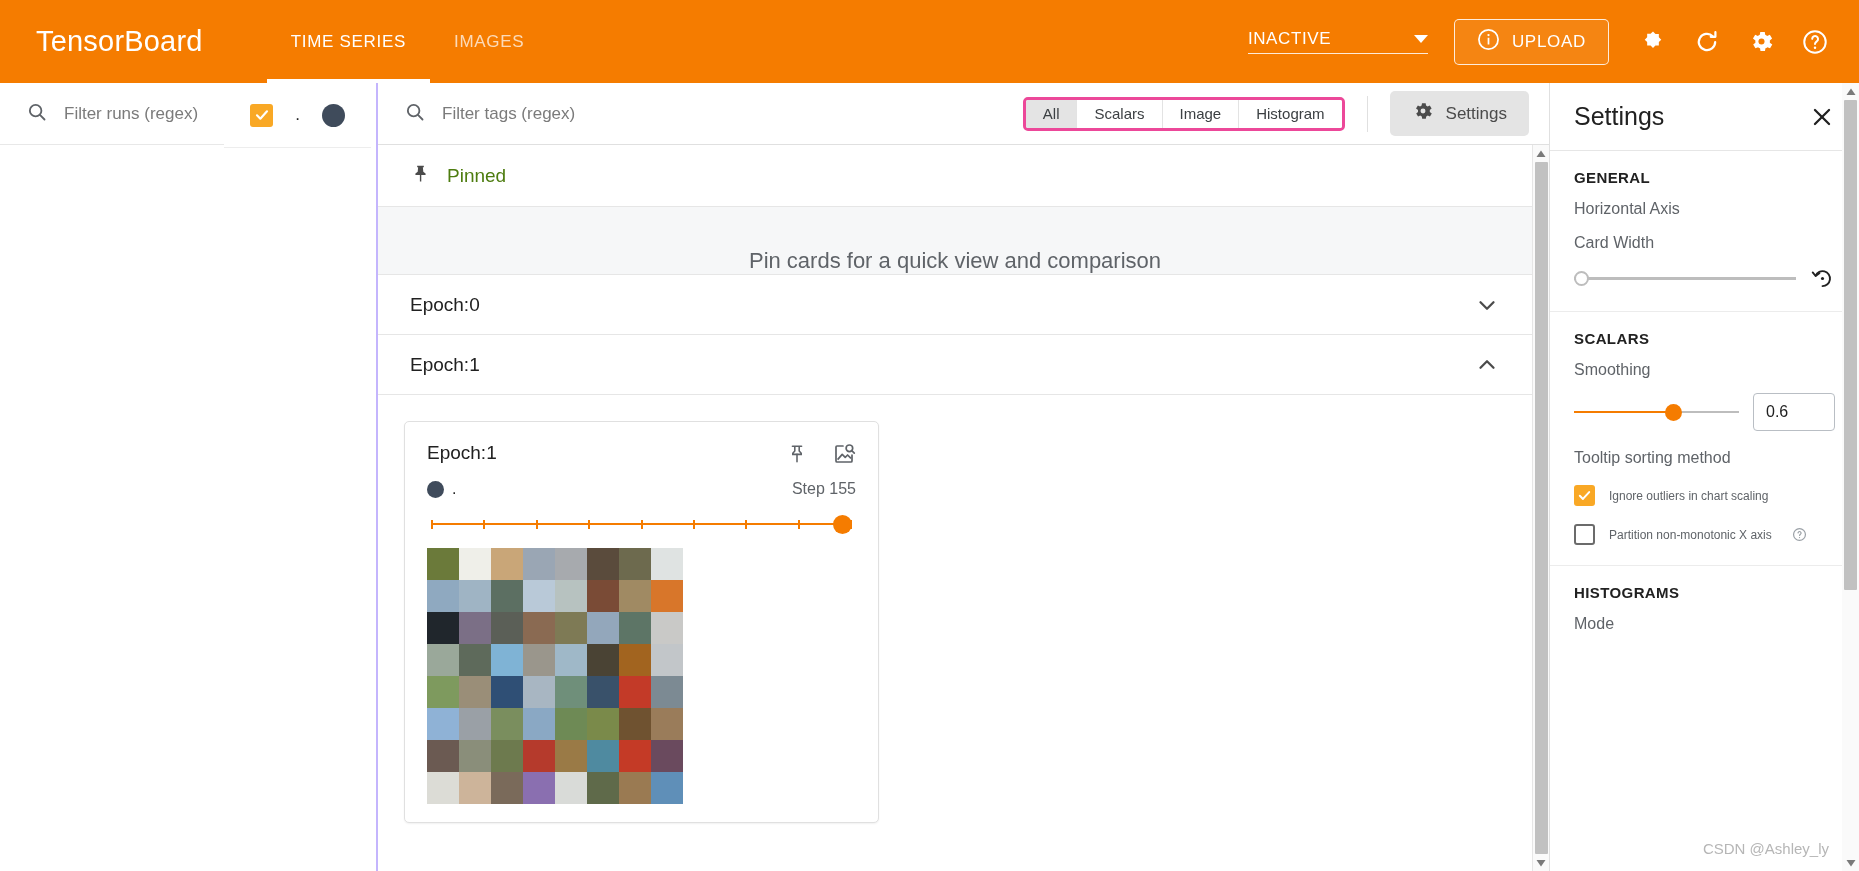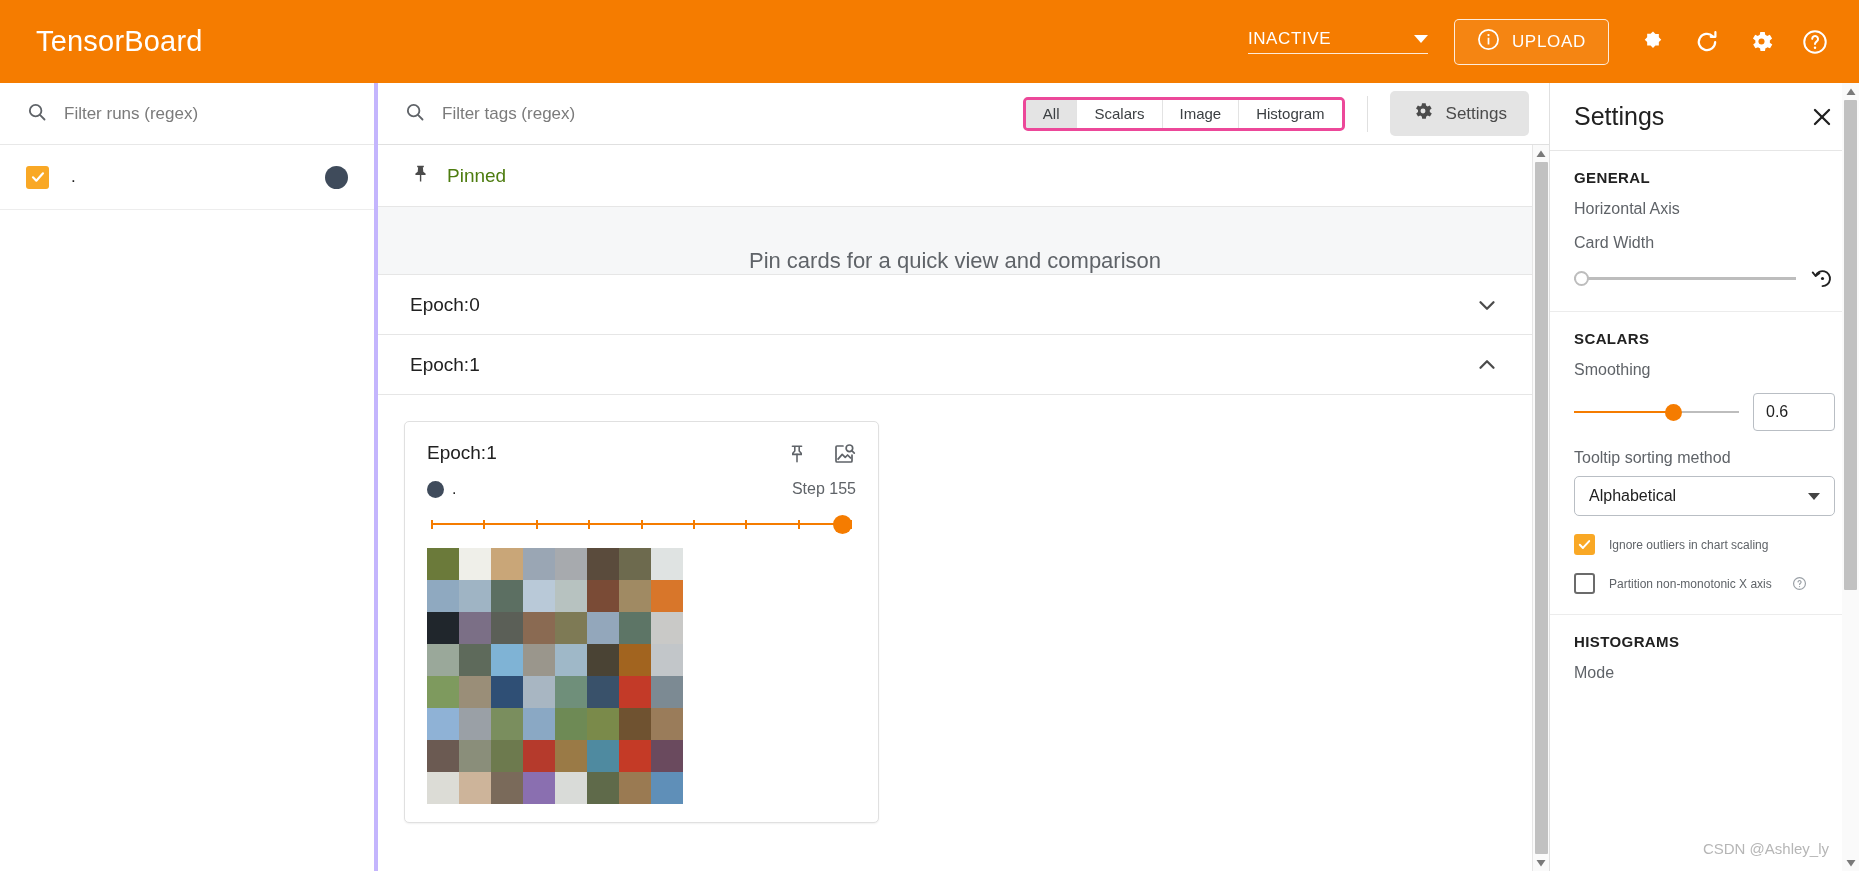--- a/index.html
+++ b/index.html
@@ -64,21 +64,21 @@
   }
   .icon-btn:last-child { margin-right: 20px; }
   .icon-btn svg { display: block; }
 
   
   .body { flex: 1 1 auto; display: flex; min-height: 0; position: relative; }
 
   
   .sidebar {
     width: 378px; flex: 0 0 378px; background: #fff;
-    border-right: 4px solid #c4b5fd; display: flex; flex-direction: column;
+    border-right: 2px solid #c4b5fd; display: flex; 
   }
   .side-search {
     height: 62px; display: flex; align-items: center; gap: 16px;
     padding: 0 26px; border-bottom: 1px solid #e8e8e8;
   }
   .side-search .ph { color: #7b7b7b; font-size: 17px; }
   .runs-head, .run-row {
     display: flex; align-items: center; height: 65px;
     padding: 0 26px; border-bottom: 1px solid #ededed; gap: 22px;
   }
@@ -255,20 +255,28 @@
   }
 </style>
 </head>
 <body>
 
 <div id="app">
 
   <div class="topbar">
     <div class="brand">TensorBoard</div>
 
+    <div class="navtabs">
+      <div class="navtab active">
+        <span>TIME SERIES</span>
+      </div>
+      <div class="navtab">
+        <span>IMAGES</span>
+      </div>
+    </div>
 
     <div class="topspacer"></div>
 
     <div class="runselector">
       <span class="rs-label">INACTIVE</span>
       <span class="caret-down"></span>
     </div>
 
     <div class="upload-btn">
       <span>
@@ -585,24 +593,20 @@
               <div class="tr"></div>
               <div class="fill" id="smooth-fill" style="width: 60%;"></div>
               <div class="th-full" id="smooth-thumb" style="left: calc(60% - 8px);"></div>
             </div>
             <div class="num-input">
               <span>0.6</span>
             </div>
           </div>
 
           <div class="sp-lab" style="margin-top:18px">Tooltip sorting method</div>
-          <div class="sel">
-            <span>Alphabetical</span>
-            <span class="caret"></span>
-          </div>
 
           <div class="cbrow">
             <span class="cb-sq on">
               <svg width="15" height="15" viewBox="0 0 24 24" fill="none" stroke="#fff" stroke-width="3.2" stroke-linecap="round" stroke-linejoin="round">
                   <polyline points="4.5,12.5 9.5,17.5 19.5,6.5"></polyline>
                 </svg>
             </span>
             <span class="ctext">Ignore outliers in chart scaling</span>
           </div>
 

